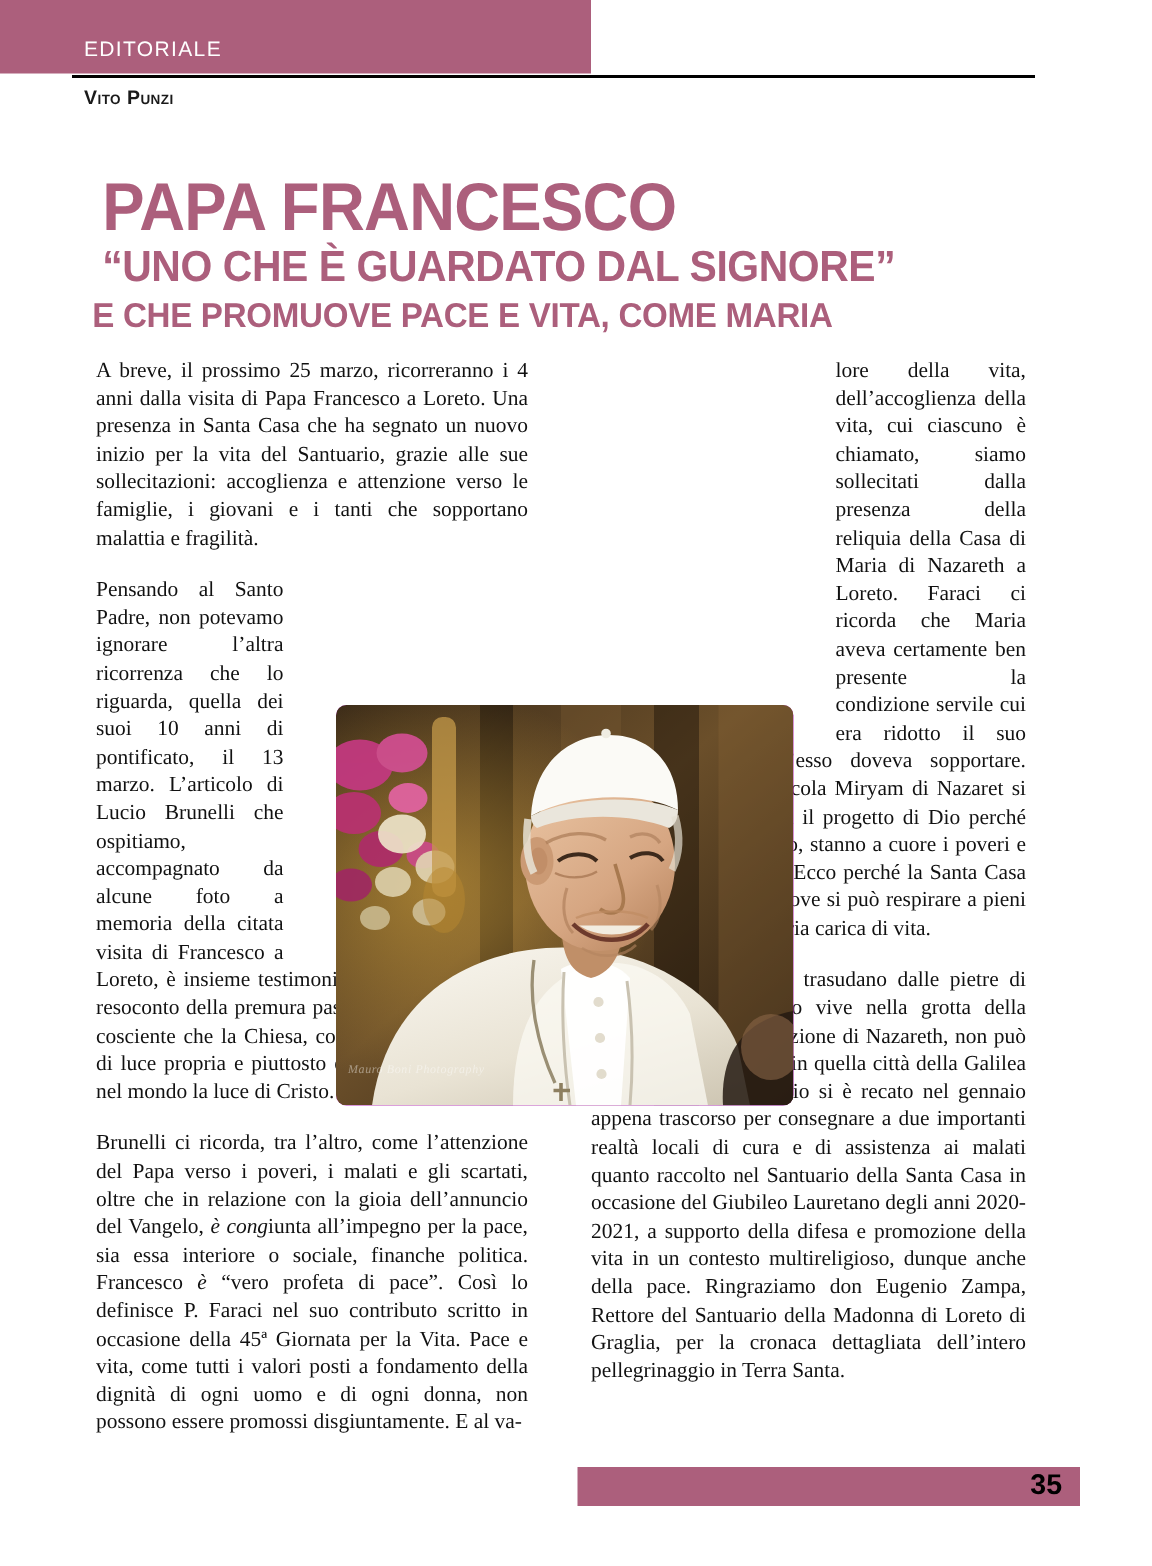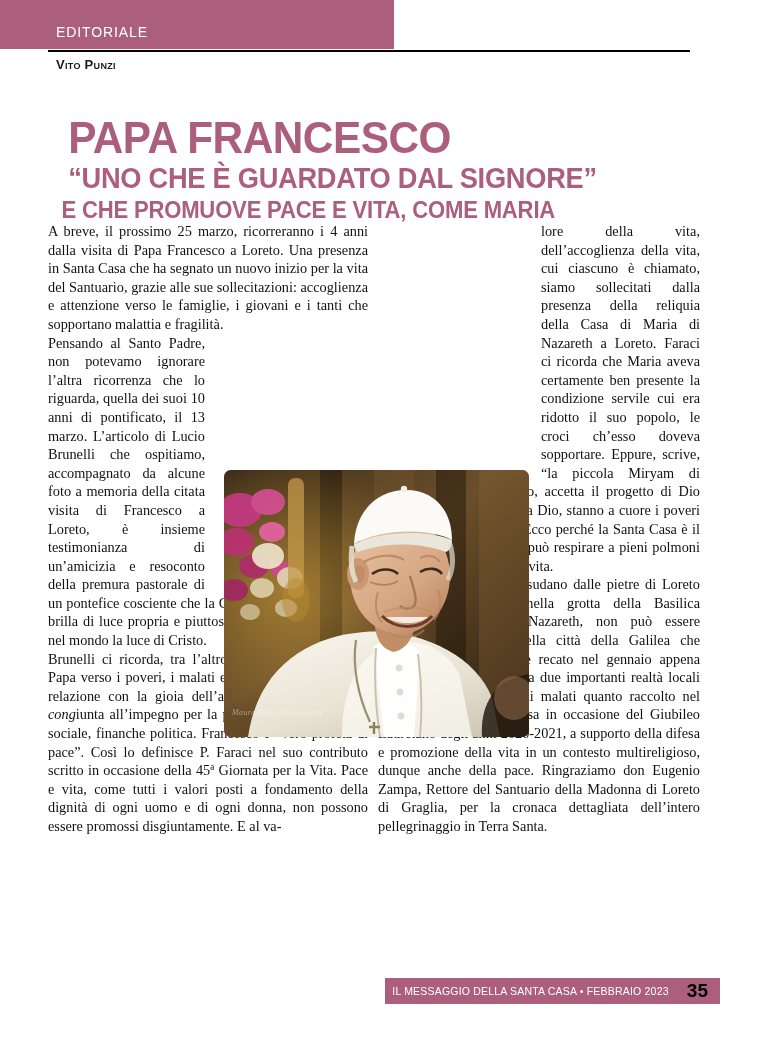--- a/index.html
+++ b/index.html
@@ -91,21 +91,21 @@
   .col {
     position: absolute;
     top: 222px;
     width: 320px;
     font-size: 14.3px;
     line-height: 18.6px;
     text-align: justify;
     color: #111111;
     hyphens: manual;
   }
-  .col p { text-indent: 0; margin: 0; }
+  .col p { text-indent: 0; margin: 16px; }
   .col-left  { left: 48px; }
   .col-right { left: 378px; width: 322px; }
 
   
   .float-right-gap {
     float: right;
     width: 163px;
     height: 258px;
     shape-outside: inset(0);
   }
@@ -306,15 +306,14 @@
     <path d="M128 76 C126 92 128 104 132 112" stroke="#e8e3d6" stroke-width="5" fill="none" opacity="0.85"></path>
     <path d="M226 74 C230 88 229 100 224 110" stroke="#e4ded0" stroke-width="5" fill="none" opacity="0.7"></path>
 
     <path d="M258 267 C256 232 272 210 305 204 L305 267 Z" fill="#241a12" opacity="0.85"></path>
     <ellipse cx="290" cy="228" rx="20" ry="22" fill="#8a6547" opacity="0.6"></ellipse>
   </svg>
   <div class="photo-credit">Mauro Boni Photography</div>
 </div>
 
 <div class="footer-bar">
-  <div class="footer-text">IL MESSAGGIO DELLA SANTA CASA • FEBBRAIO 2023</div>
   <div class="footer-page">35</div>
 </div>
 
 </body></html>

